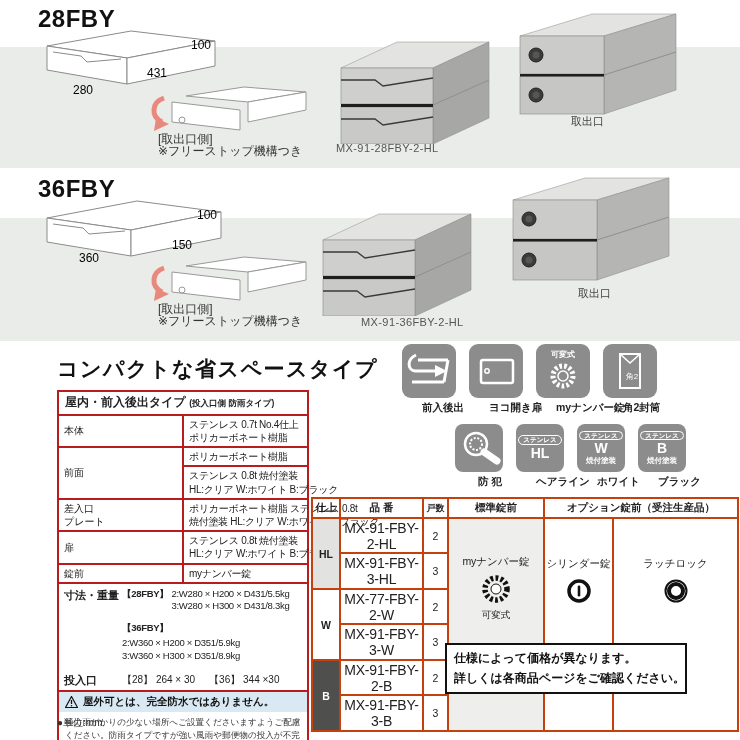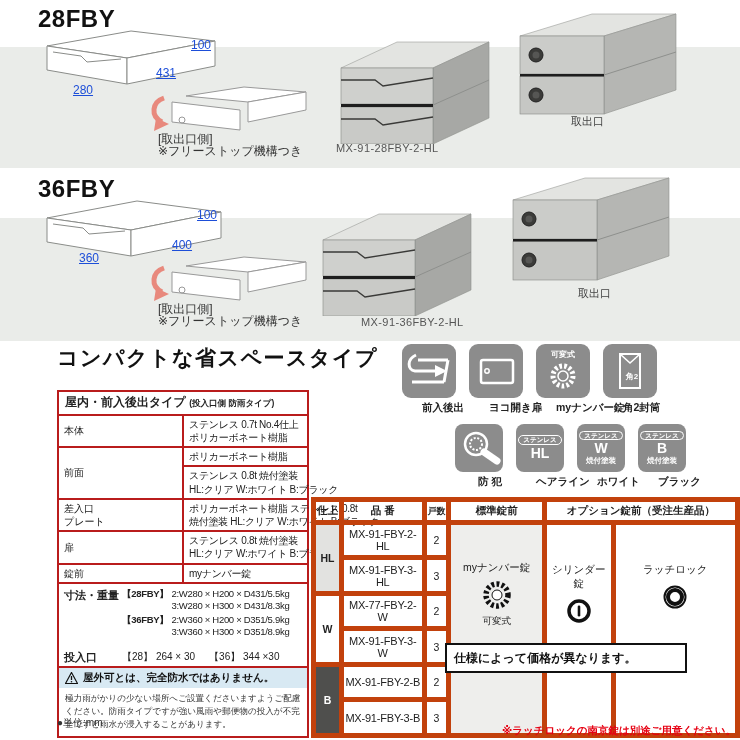--- a/index.html
+++ b/index.html
@@ -1,37 +1,37 @@
 <!DOCTYPE html>
 <html><head>
 <meta charset="utf-8">
 <style>
   html,body{margin:0;padding:0;background:#fff;}
   .page{position:relative;width:740px;height:740px;background:#fff;overflow:hidden;
         font-family:"Liberation Sans","DejaVu Sans",sans-serif;color:#222;}
   .abs{position:absolute;}
   .band{position:absolute;left:0;width:740px;background:#eaece9;}
   .sec-title{font-size:24px;font-weight:700;color:#111;letter-spacing:0.5px;}
-  .dim{font-size:12px;color:#1d4ed8;text-decoration:underline;}
+  .dim{font-size:12px;color:#000000;}
   .cap{font-size:12px;color:#333;white-space:nowrap;}
   .model{font-size:11px;color:#555;letter-spacing:0.4px;white-space:nowrap;}
   .rearlab{font-size:11px;color:#444;white-space:nowrap;}
   .heading{font-size:21px;font-weight:700;color:#111;letter-spacing:1.5px;white-space:nowrap;}
 
   
   .fcell{position:absolute;width:54px;text-align:center;}
   .fcell2{position:absolute;width:50px;text-align:center;}
   .fbox{width:54px;height:54px;background:#8c8c8c;border-radius:9px;position:relative;
         display:flex;flex-direction:column;align-items:center;justify-content:center;color:#fff;}
   .fbox2{width:48px;height:48px;background:#8c8c8c;border-radius:8px;position:relative;
         display:flex;flex-direction:column;align-items:center;justify-content:center;color:#fff;}
   .flabel{font-size:10.5px;font-weight:700;color:#222;margin-top:3px;white-space:nowrap;margin-left:20px;}
   .fbadge-top{font-size:8px;font-weight:700;line-height:1;margin-bottom:2px;}
   .fbadge-bottom{font-size:6.5px;font-weight:700;line-height:1;margin-top:2px;}
-  .env-label{position:absolute;top:27px;left:0;width:58px;text-align:center;font-size:8px;font-weight:700;}
+  .env-label{position:absolute;top:27px;left:0;width:58px;text-align:center;font-size:8px;font-weight:400;}
   .pill{display:inline-block;border:1px solid #fff;border-radius:7px;font-size:6.5px;line-height:1.2;
         padding:0 4px;font-weight:700;}
   .bigletter{font-size:14px;font-weight:700;line-height:1.2;}
   .subpaint{font-size:7.5px;font-weight:700;line-height:1.1;}
 
   
   .spec{position:absolute;left:57px;top:390px;width:252px;border-collapse:collapse;
         font-size:10px;color:#222;table-layout:fixed;}
   .spec td{border:2px solid #b91c1c;padding:2px 5px;line-height:1.32;vertical-align:middle;}
   .spec .lab{width:56px;}
@@ -47,26 +47,26 @@
   .slotrow .szlabel{font-size:11px;font-weight:700;width:58px;}
   .slotrow .vals{display:flex;gap:14px;white-space:nowrap;}
   .warnband{background:#d8e9f3;padding:3px 6px;display:flex;align-items:center;gap:5px;
             font-size:10.5px;font-weight:700;color:#111;}
   .warnnote{padding:4px 6px 5px 6px;font-size:8.6px;line-height:1.5;color:#333;}
   .unitnote{font-size:10px;color:#333;}
 
   
   .ptable{position:absolute;left:311px;top:497px;border-collapse:collapse;table-layout:fixed;
           font-size:10.5px;color:#222;}
-  .ptable td,.ptable th{border:5px solid #c2410c;text-align:center;vertical-align:middle;padding:0;}
+  .ptable td,.ptable th{border:2px solid #c2410c;text-align:center;vertical-align:middle;padding:0;}
   .ptable th{font-size:10.5px;font-weight:700;height:18px;}
   .ptable .hl{background:#e2e2e0;font-weight:700;}
   .ptable .w{background:#fff;font-weight:700;}
   .ptable .b{background:#4f4f4d;color:#fff;font-weight:700;}
-  .ptable .part{font-size:11px;letter-spacing:-0.2px;}
+  .ptable .part{font-size:14px;letter-spacing:-0.2px;}
   .lockcell{background:#eeeeec;vertical-align:top !important;}
   .lockinner{margin-top:36px;display:flex;flex-direction:column;align-items:center;gap:4px;}
   .lockname{font-size:10.5px;color:#222;}
   .locksub{font-size:9.5px;color:#222;}
   .optcell{vertical-align:top !important;}
   .optinner{margin-top:38px;display:flex;flex-direction:column;align-items:center;gap:6px;}
 
   .pricebox{position:absolute;left:445px;top:643px;width:224px;background:#fff;border:2px solid #111;
             padding:3px 7px;font-size:12px;font-weight:600;line-height:1.7;color:#111;white-space:nowrap;}
   .latchnote{position:absolute;right:4px;top:724px;font-size:10.5px;font-weight:700;color:#e60012;white-space:nowrap;}
@@ -81,21 +81,21 @@
 
   <div class="abs sec-title" style="left:38px;top:5px;">28FBY</div>
 
   <svg class="abs" style="left:33px;top:24px;" width="190" height="78" viewBox="0 0 190 78">
     <polygon points="14,22 98,7 182,17 94,34" fill="#fff" stroke="#8a8c89"></polygon>
     <polygon points="14,22 94,34 94,60 14,46" fill="#fff" stroke="#8a8c89"></polygon>
     <polygon points="94,34 182,17 182,42 94,60" fill="#fff" stroke="#8a8c89"></polygon>
     <path d="M20,28 L48,32 L54,38 L88,35" fill="none" stroke="#8a8c89"></path>
   </svg>
   <div class="abs dim" style="left:191px;top:38px;">100</div>
-  <div class="abs dim" style="left:156px;top:66px;">431</div>
+  <div class="abs dim" style="left:147px;top:66px;">431</div>
   <div class="abs dim" style="left:73px;top:83px;">280</div>
 
   <svg class="abs" style="left:140px;top:76px;" width="172" height="58" viewBox="0 0 172 58">
     <polygon points="46,20 104,11 166,16 108,26" fill="#fff" stroke="#999"></polygon>
     <polygon points="108,26 166,16 166,34 108,46" fill="#fff" stroke="#999"></polygon>
     <polygon points="32,26 100,34 100,54 32,46" fill="#fff" stroke="#999"></polygon>
     <circle cx="42" cy="44" r="3" fill="none" stroke="#999"></circle>
     <path d="M24,22 C12,26 10,40 22,46" fill="none" stroke="#e8897d" stroke-width="5"></path>
     <polygon points="16,42 29,48 14,55" fill="#e8897d"></polygon>
   </svg>
@@ -130,21 +130,21 @@
 
   <div class="abs sec-title" style="left:38px;top:175px;">36FBY</div>
 
   <svg class="abs" style="left:33px;top:194px;" width="196" height="80" viewBox="0 0 196 80">
     <polygon points="14,24 104,7 188,18 98,36" fill="#fff" stroke="#8a8c89"></polygon>
     <polygon points="14,24 98,36 98,62 14,48" fill="#fff" stroke="#8a8c89"></polygon>
     <polygon points="98,36 188,18 188,44 98,62" fill="#fff" stroke="#8a8c89"></polygon>
     <path d="M20,30 L50,34 L56,40 L92,37" fill="none" stroke="#8a8c89"></path>
   </svg>
   <div class="abs dim" style="left:197px;top:208px;">100</div>
-  <div class="abs dim" style="left:172px;top:238px;">400</div>
+  <div class="abs dim" style="left:172px;top:238px;">150</div>
   <div class="abs dim" style="left:79px;top:251px;">360</div>
 
   <svg class="abs" style="left:140px;top:246px;" width="172" height="58" viewBox="0 0 172 58">
     <polygon points="46,20 104,11 166,16 108,26" fill="#fff" stroke="#999"></polygon>
     <polygon points="108,26 166,16 166,34 108,46" fill="#fff" stroke="#999"></polygon>
     <polygon points="32,26 100,34 100,54 32,46" fill="#fff" stroke="#999"></polygon>
     <circle cx="42" cy="44" r="3" fill="none" stroke="#999"></circle>
     <path d="M24,22 C12,26 10,40 22,46" fill="none" stroke="#e8897d" stroke-width="5"></path>
     <polygon points="16,42 29,48 14,55" fill="#e8897d"></polygon>
   </svg>
@@ -170,21 +170,21 @@
     <rect x="8" y="71" width="84" height="39" fill="#c6c7c4" stroke="#878986" stroke-width="0.6"></rect>
     <rect x="8" y="69" width="84" height="2.5" fill="#1e1e1e"></rect>
     <circle cx="24" cy="49" r="7" fill="#3b3b39" stroke="#222"></circle>
       <circle cx="24" cy="49" r="3.5" fill="#565654"></circle>
     <circle cx="24" cy="90" r="7" fill="#3b3b39" stroke="#222"></circle>
       <circle cx="24" cy="90" r="3.5" fill="#565654"></circle>
     <line x1="92" y1="70" x2="164" y2="47" stroke="#8e908d"></line>
   </svg>
   <div class="abs rearlab" style="left:578px;top:286px;">取出口</div>
 
-  <div class="abs heading" style="left:57px;top:344px;">コンパクトな省スペースタイプ</div>
+  <div class="abs heading" style="left:57px;top:355px;">コンパクトな省スペースタイプ</div>
 
   <div class="fcell" style="left:402px;top:344px;">
     <div class="fbox">
       <svg width="54" height="54" viewBox="0 0 54 54">
         <path d="M16,16 H46 M46,16 L42,38 M42,38 H10" fill="none" stroke="#fff" stroke-width="3"></path>
         <path d="M14,11 C5,15 5,26 13,27 L34,27" fill="none" stroke="#fff" stroke-width="3"></path>
         <polygon points="33,21 45,27 33,33" fill="#fff"></polygon>
       </svg>
     </div>
     <div class="flabel">前入後出</div>
@@ -311,21 +311,21 @@
       <td colspan="2" class="sizecell">
         <div>
           <span class="szlab">寸法・重量</span>
           <div class="szgrp">
             <span class="szg">【28FBY】</span>
             <span class="szl">
               <div>2:W280 × H200 × D431/5.5kg</div>
               <div>3:W280 × H300 × D431/8.3kg</div>
             </span>
           </div>
-          <div class="szgrp" style="margin-top:1px;">
+          <div class="szgrp" style="margin-top:9px;flex-direction:column;">
             <span class="szg">【36FBY】</span>
             <span class="szl">
               <div>2:W360 × H200 × D351/5.9kg</div>
               <div>3:W360 × H300 × D351/8.9kg</div>
             </span>
           </div>
         </div>
         <div class="slotrow">
           <span class="szlabel">投入口</span>
           <span class="vals">
@@ -422,17 +422,17 @@
     </tr>
     <tr style="height:36px;">
       <td class="part">MX-91-FBY-3-B</td>
       <td>3</td>
     </tr>
   </tbody>
     </table>
 
   <div class="pricebox">
     <div>仕様によって価格が異なります。</div>
-  </div>
-
-  <div class="latchnote">※ラッチロックの南京錠は別途ご用意ください。</div>
+    <div>詳しくは各商品ページをご確認ください。</div>
+  </div>
+
 
 </div>
 
 </body></html>

